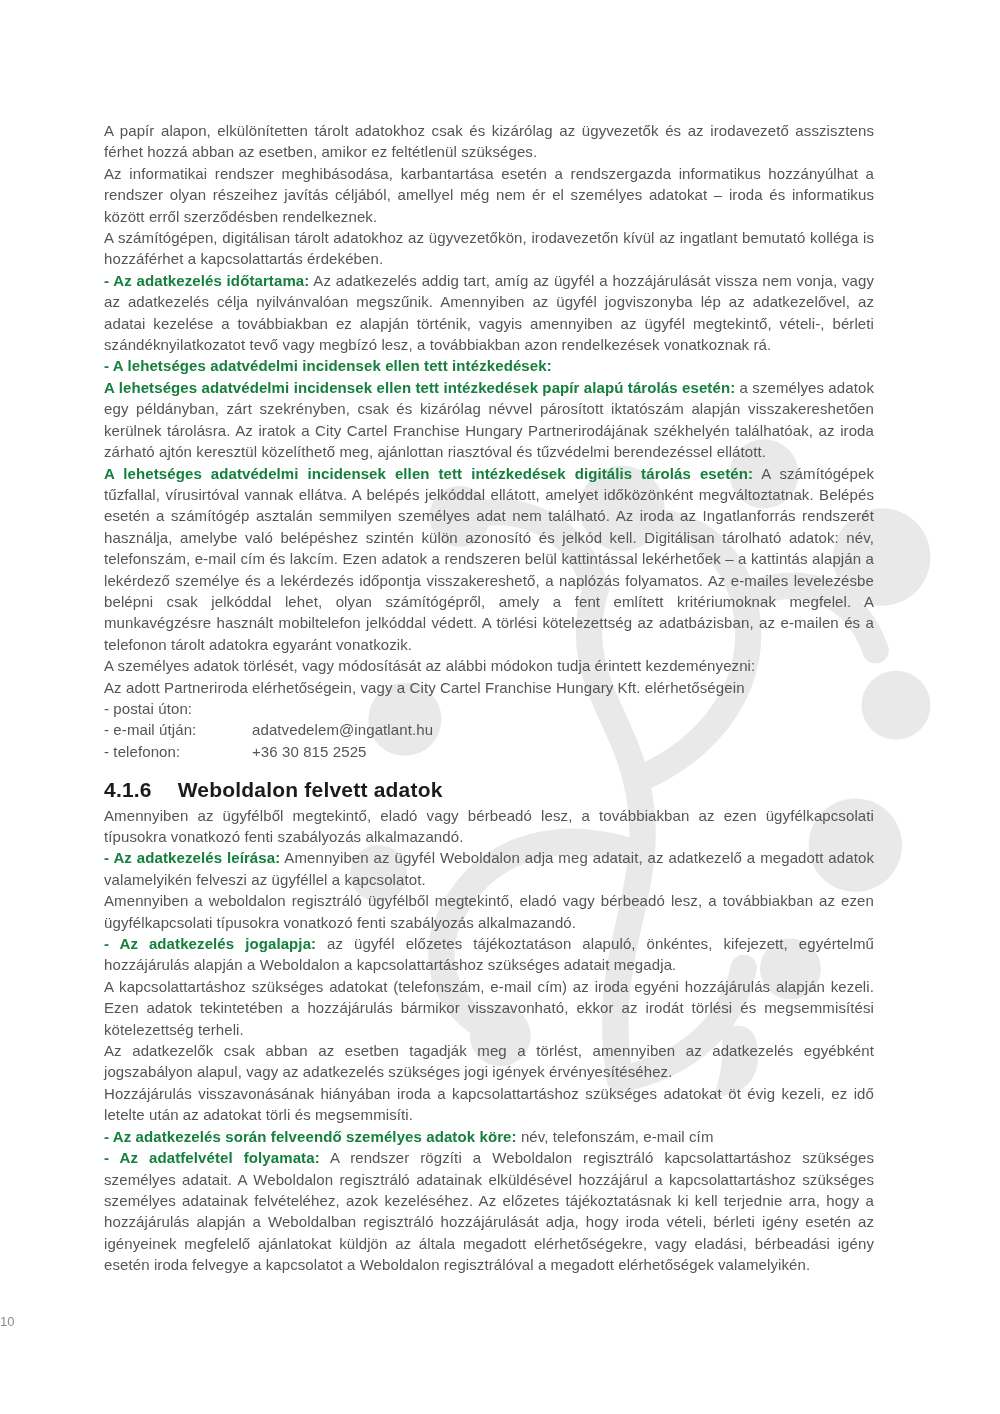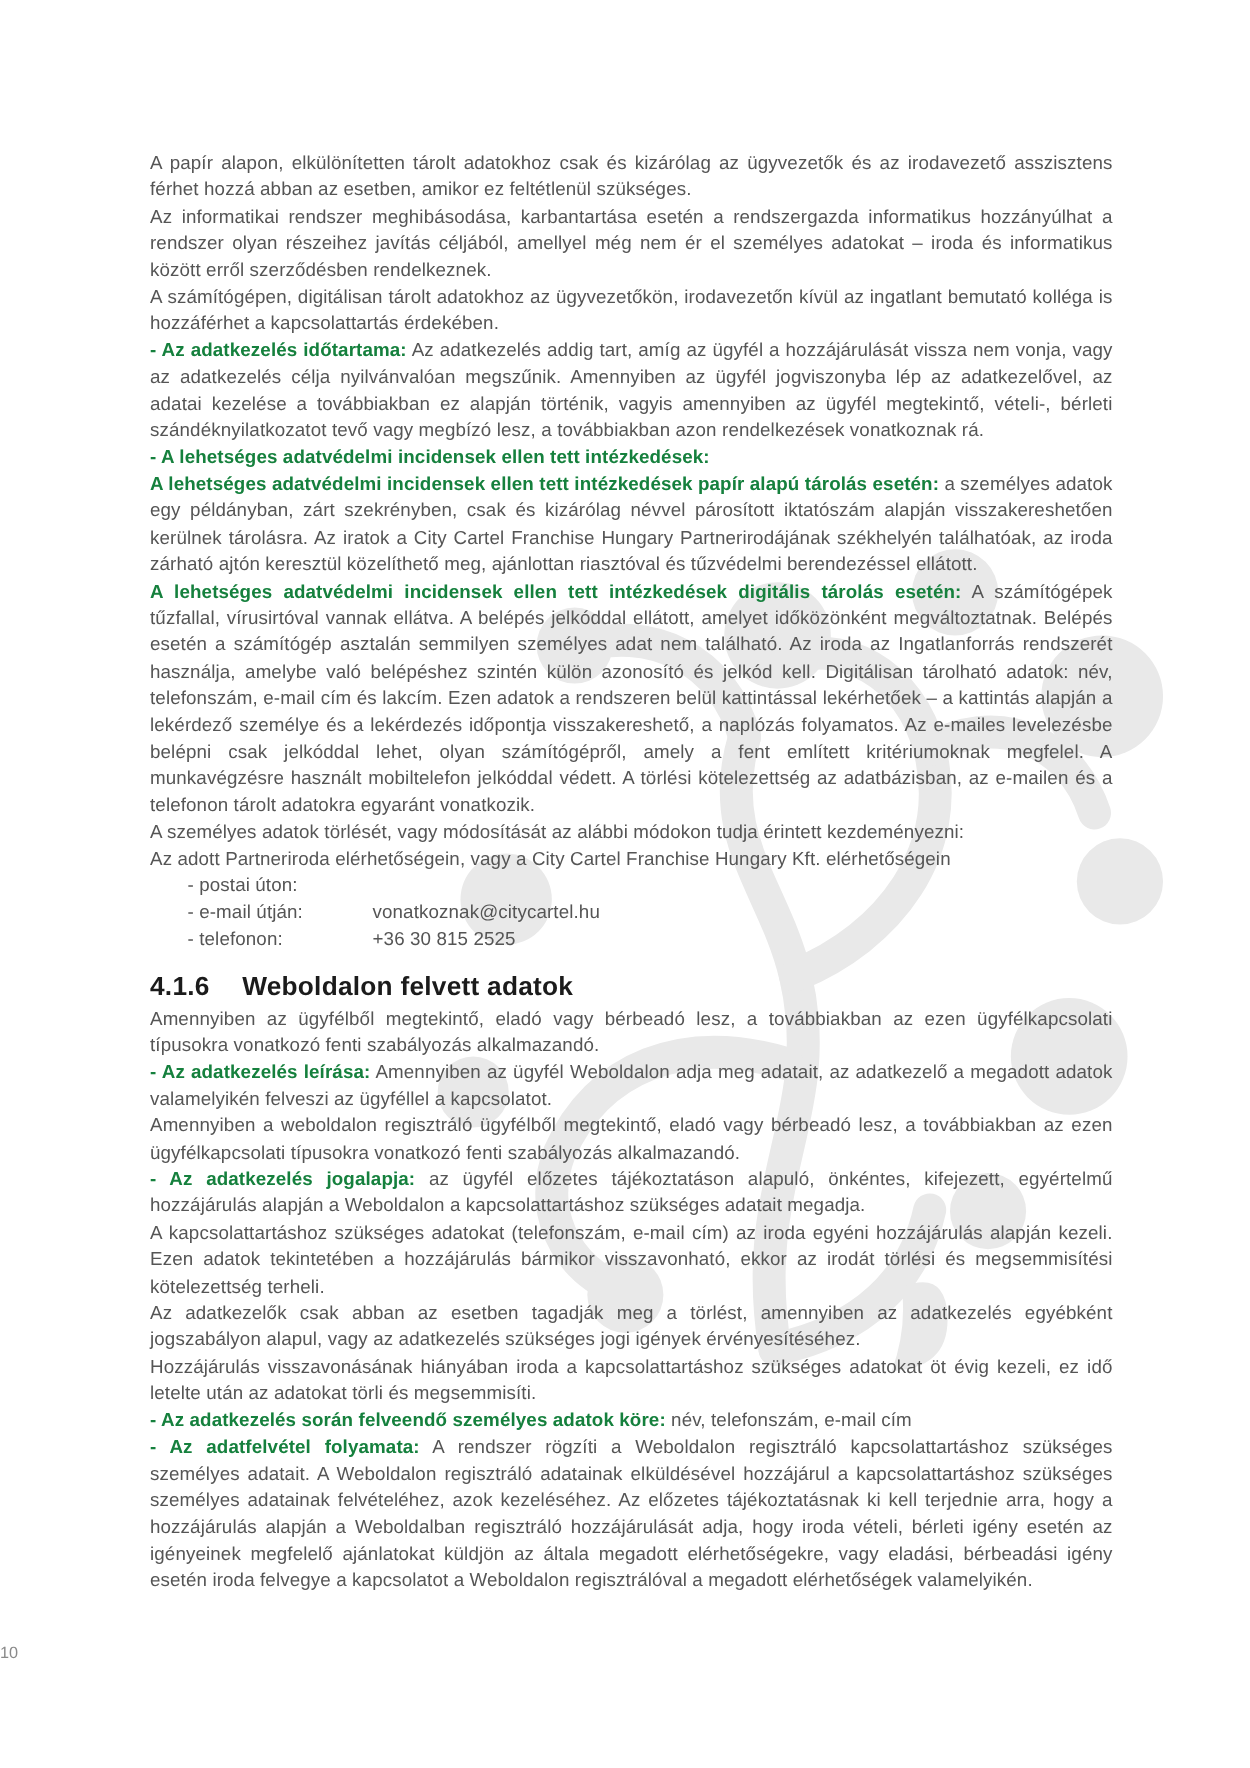--- a/index.html
+++ b/index.html
@@ -8,36 +8,36 @@
     width:1000px;height:1414px;
     background:#ffffff;
     overflow:hidden;
     font-family:"Liberation Sans", sans-serif;
   }
   .watermark{
     position:absolute;left:285px;top:415px;width:670px;height:700px;
     z-index:0;pointer-events:none;
   }
   .content{
-    position:absolute;left:120px;top:120px;width:770px;
+    position:absolute;left:104px;top:120px;width:770px;
     z-index:1;
     color:#555555;
     font-size:15px;line-height:21.4px;
     letter-spacing:.1px;
   }
   p.para{margin:0;text-align:justify;}
   p.para strong{color:#15803d;font-weight:bold;}
   .heading{
     margin:17px 0 4px 0;
     font-weight:bold;color:#1b1b1b;font-size:21px;
     text-align:left;letter-spacing:.2px;
   }
   .heading .num{display:inline-block;margin-right:26px;}
   .contact-row{display:flex;}
-  .contact-label{flex:0 0 148px;margin-left:30px;}
+  .contact-label{flex:0 0 148px;}
   .contact-value{flex:1;}
   .page-number{
     position:absolute;left:0;right:0;top:1314px;
     color:#8a8a8a;font-size:13px;z-index:1;
   }
 </style>
 </head>
 <body>
 
 <div class="page">
@@ -76,21 +76,21 @@
     <p class="para"><strong>A lehetséges adatvédelmi incidensek ellen tett intézkedések papír alapú tárolás esetén:</strong><span> a személyes adatok egy példányban, zárt szekrényben, csak és kizárólag névvel párosított iktatószám alapján visszakereshetően kerülnek tárolásra. Az iratok a City Cartel Franchise Hungary Partnerirodájának székhelyén találhatóak, az iroda zárható ajtón keresztül közelíthető meg, ajánlottan riasztóval és tűzvédelmi berendezéssel ellátott.</span></p>
     <p class="para"><strong>A lehetséges adatvédelmi incidensek ellen tett intézkedések digitális tárolás esetén:</strong><span> A számítógépek tűzfallal, vírusirtóval vannak ellátva. A belépés jelkóddal ellátott, amelyet időközönként megváltoztatnak. Belépés esetén a számítógép asztalán semmilyen személyes adat nem található. Az iroda az Ingatlanforrás rendszerét használja, amelybe való belépéshez szintén külön azonosító és jelkód kell. Digitálisan tárolható adatok: név, telefonszám, e-mail cím és lakcím. Ezen adatok a rendszeren belül kattintással lekérhetőek – a kattintás alapján a lekérdező személye és a lekérdezés időpontja visszakereshető, a naplózás folyamatos. Az e-mailes levelezésbe belépni csak jelkóddal lehet, olyan számítógépről, amely a fent említett kritériumoknak megfelel. A munkavégzésre használt mobiltelefon jelkóddal védett. A törlési kötelezettség az adatbázisban, az e-mailen és a telefonon tárolt adatokra egyaránt vonatkozik.</span></p>
     <p class="para"><strong></strong><span>A személyes adatok törlését, vagy módosítását az alábbi módokon tudja érintett kezdeményezni:</span></p>
     <p class="para"><strong></strong><span>Az adott Partneriroda elérhetőségein, vagy a City Cartel Franchise Hungary Kft. elérhetőségein</span></p>
 
     <div class="contact-row">
       <span class="contact-label">- postai úton:</span>
     </div>
     <div class="contact-row">
       <span class="contact-label">- e-mail útján:</span>
-      <span class="contact-value">vonatkoznak@citycartel.hu</span>
+      <span class="contact-value">adatvedelem@ingatlant.hu</span>
     </div>
     <div class="contact-row">
       <span class="contact-label">- telefonon:</span>
       <span class="contact-value">+36 30 815 2525</span>
     </div>
 
     <h3 class="heading"><span class="num">4.1.6</span><span>Weboldalon felvett adatok</span></h3>
 
     <p class="para"><strong></strong><span>Amennyiben az ügyfélből megtekintő, eladó vagy bérbeadó lesz, a továbbiakban az ezen ügyfélkapcsolati típusokra vonatkozó fenti szabályozás alkalmazandó.</span></p>
     <p class="para"><strong>- Az adatkezelés leírása:</strong><span> Amennyiben az ügyfél Weboldalon adja meg adatait, az adatkezelő a megadott adatok valamelyikén felveszi az ügyféllel a kapcsolatot.</span></p>

